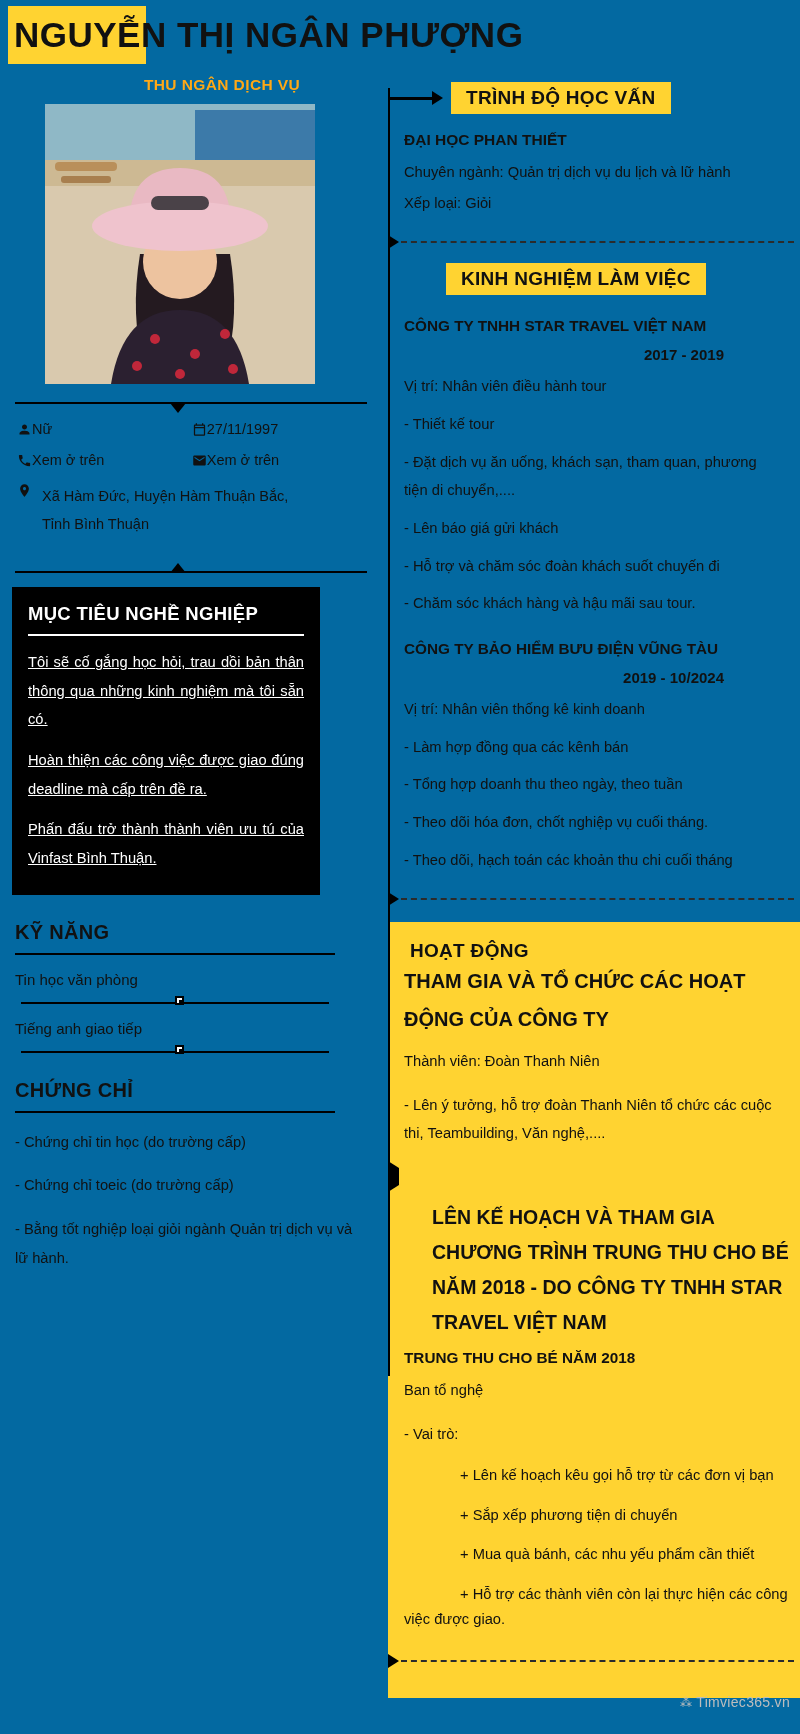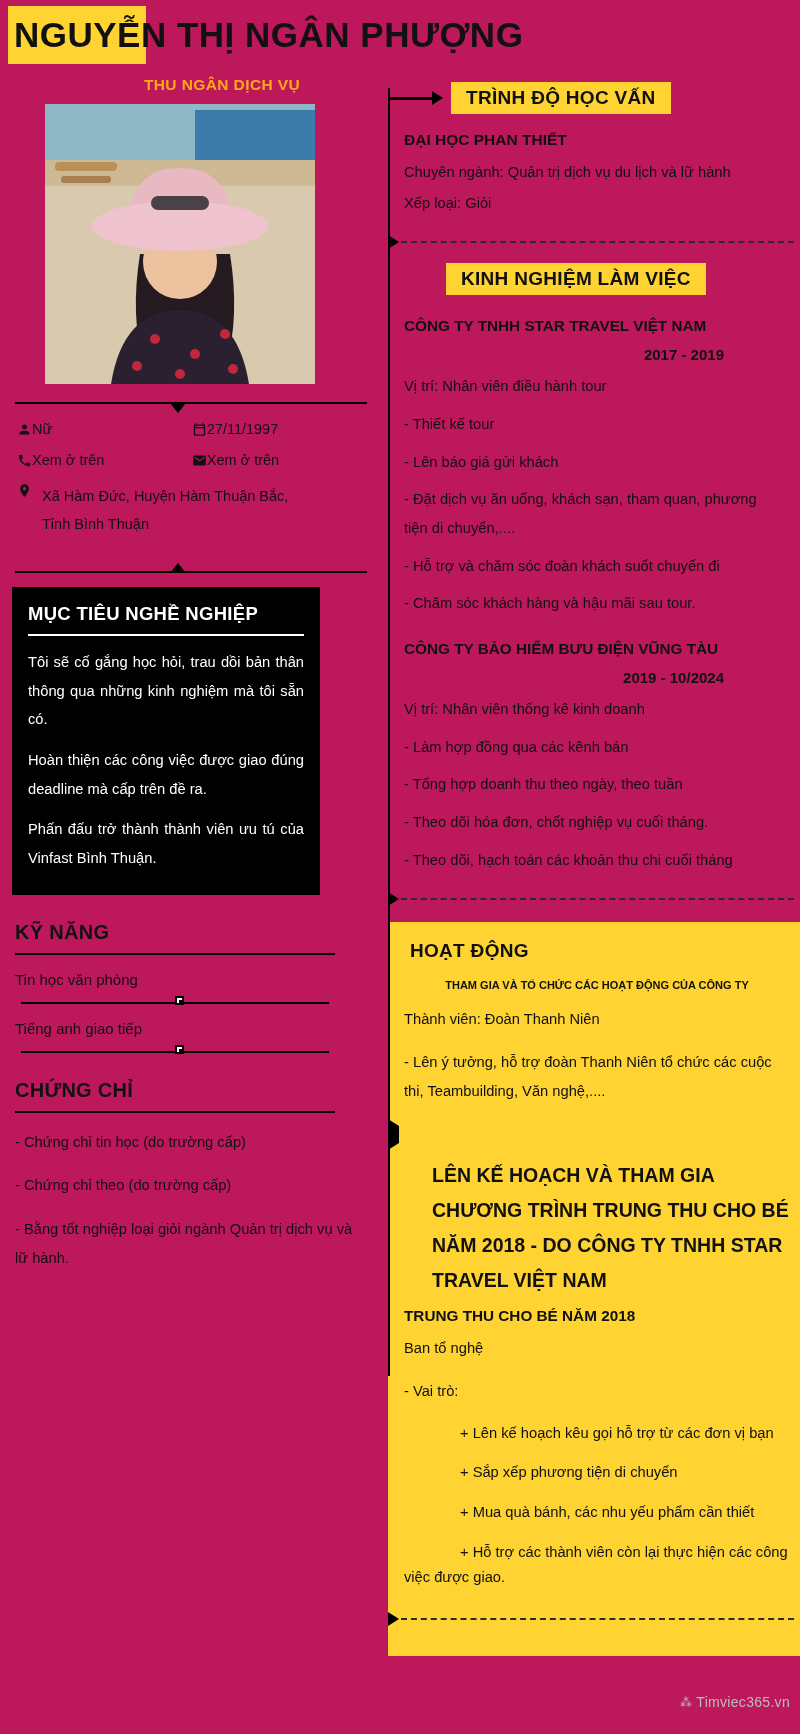--- a/index.html
+++ b/index.html
@@ -1,18 +1,18 @@
 <!DOCTYPE html>
 <html><head>
 <meta charset="utf-8">
 <style>
   :root{ --yellow:#ffd331; --orange:#ffa815; --ink:#111; }
   *{box-sizing:border-box;}
   body{margin:0;background:#fff;}
-  .page{position:relative;width:800px;height:1734px;background:#be185d;overflow:hidden;
+  .page{position:relative;width:800px;height:1734px;background:#0369a1;overflow:hidden;
         font-family:"Liberation Sans","DejaVu Sans",sans-serif;color:var(--ink);}
 
   
   .name{position:absolute;top:6px;left:8px;margin:0;font-size:35px;font-weight:700;letter-spacing:.5px;
         padding:9px 10px 9px 6px;
         background:linear-gradient(90deg,var(--yellow) 0,var(--yellow) 138px,transparent 138px) no-repeat;}
 
   
   .left-col{position:absolute;left:0;top:76px;width:382px;}
   .job-title{text-align:center;padding-left:62px;font-size:15.5px;font-weight:700;color:var(--orange);letter-spacing:.4px;}
@@ -25,21 +25,21 @@
           border-left:8px solid transparent;border-right:8px solid transparent;border-bottom:10px solid #000;}
 
   .info{padding:17px 12px 15px 17px;display:grid;grid-template-columns:1fr 1.02fr;row-gap:15px;font-size:14.5px;}
   .cell{display:flex;align-items:center;gap:0;}
   .cell svg,.addr svg{flex:0 0 auto;}
   .addr{grid-column:1/3;display:flex;gap:10px;align-items:flex-start;}
   .addr .lines{line-height:1.9;}
 
   .obj{margin:14px 0 0 12px;width:308px;background:#000;color:#fff;padding:16px 16px 22px;}
   .obj h2{margin:0;font-size:18.5px;letter-spacing:.3px;padding-bottom:9px;border-bottom:2px solid #fff;}
-  .obj p{margin:12px 0 0;font-size:14.7px;line-height:1.95;text-align:justify;}
+  .obj p{margin:12px 0 0;font-size:14.7px;line-height:1.95;text-align:justify;text-decoration:underline;}
 
   .lsec{margin:26px 15px 0;}
   .lsec h2{margin:0;font-size:20px;letter-spacing:.3px;padding-bottom:9px;border-bottom:2px solid #000;width:320px;}
   .skill{margin-top:16px;}
   .skill .lbl{font-size:15px;}
   .sbar{position:relative;border-top:2px solid #000;width:308px;margin:14px 0 8px 6px;}
   .smark{position:absolute;top:-8px;width:9px;height:9px;background:#fff;border:2px solid #000;}
   .smark::after{content:"";position:absolute;left:2px;top:2px;width:5px;height:5px;background:#000;}
   .cert{margin-top:15px;font-size:14.7px;line-height:1.95;width:352px;}
 
@@ -55,21 +55,21 @@
   .rtext{font-size:14.7px;line-height:1.95;margin:9px 0 0;}
   .dash-row{display:flex;align-items:center;margin-top:18px;}
   .dashline{flex:1;border-top:2px dashed #2b2b2b;margin:0 6px 0 2px;}
   .exp-title-row{margin:14px 0 0 58px;}
   .exp-title-row .hl{margin-left:0;}
   .company{font-weight:700;font-size:15.3px;margin-top:22px;padding:0 8px 0 16px;}
   .period{font-weight:700;font-size:15px;text-align:right;padding-right:76px;margin-top:11px;padding-left:30px;}
 
   .ysec{background:var(--yellow);margin-top:16px;padding:16px 10px 30px 16px;}
   .ysec h2.plain{font-size:19px;margin:2px 0 0 6px;letter-spacing:.3px;}
-  .ysub{font-weight:700;font-size:11px;line-height:1.9;margin-top:13px;text-align:center;}
+  .ysub{font-weight:700;font-size:20px;line-height:1.9;}
   .ytext{font-size:14.7px;line-height:1.95;margin-top:9px;}
   .lone-tri{margin:20px 0 0 -16px;}
   .ptitle{font-weight:700;font-size:19.5px;line-height:1.8;margin-top:14px;margin-left:28px;}
   .psub{font-weight:700;font-size:15.3px;margin-top:9px;}
   .task{font-size:14.7px;line-height:1.7;text-indent:56px;margin-top:10px;}
   .dash-row.in-y{margin-left:-16px;margin-right:-10px;margin-top:22px;}
 
   .wm{position:absolute;right:10px;top:1694px;color:#bdbdbd;font-size:14px;letter-spacing:.3px;}
   .wm .glyph{font-size:12px;margin-right:4px;}
 </style>
@@ -167,21 +167,21 @@
         <div class="lbl">Tiếng anh giao tiếp</div>
         <div class="sbar">
             <span class="smark" style="left:50%"></span>
           </div>
       </div>
     </div>
 
     <div class="lsec">
       <h2>CHỨNG CHỈ</h2>
       <div class="cert">- Chứng chỉ tin học (do trường cấp)</div>
-      <div class="cert">- Chứng chỉ theo (do trường cấp)</div>
+      <div class="cert">- Chứng chỉ toeic (do trường cấp)</div>
       <div class="cert">- Bằng tốt nghiệp loại giỏi ngành Quản trị dịch vụ và lữ hành.</div>
     </div>
   </div>
 
   <div class="right-col">
     <div class="vline"></div>
 
     <div class="sec-head">
       <span class="stub"></span>
       <span class="tri-r"></span>
@@ -199,22 +199,22 @@
     </div>
 
     <div class="exp-title-row">
       <span class="hl">KINH NGHIỆM LÀM VIỆC</span>
     </div>
     <div class="company">CÔNG TY TNHH STAR TRAVEL VIỆT NAM</div>
     <div class="period">2017 - 2019</div>
     <div class="rsec">
       <p class="rtext">Vị trí: Nhân viên điều hành tour</p>
       <p class="rtext">- Thiết kế tour</p>
+      <p class="rtext">- Đặt dịch vụ ăn uống, khách sạn, tham quan, phương tiện di chuyển,....</p>
       <p class="rtext">- Lên báo giá gửi khách</p>
-      <p class="rtext">- Đặt dịch vụ ăn uống, khách sạn, tham quan, phương tiện di chuyển,....</p>
       <p class="rtext">- Hỗ trợ và chăm sóc đoàn khách suốt chuyến đi</p>
       <p class="rtext">- Chăm sóc khách hàng và hậu mãi sau tour.</p>
     </div>
     <div class="company">CÔNG TY BẢO HIỂM BƯU ĐIỆN VŨNG TÀU</div>
     <div class="period">2019 - 10/2024</div>
     <div class="rsec">
       <p class="rtext">Vị trí: Nhân viên thống kê kinh doanh</p>
       <p class="rtext">- Làm hợp đồng qua các kênh bán</p>
       <p class="rtext">- Tổng hợp doanh thu theo ngày, theo tuần</p>
       <p class="rtext">- Theo dõi hóa đơn, chốt nghiệp vụ cuối tháng.</p>

